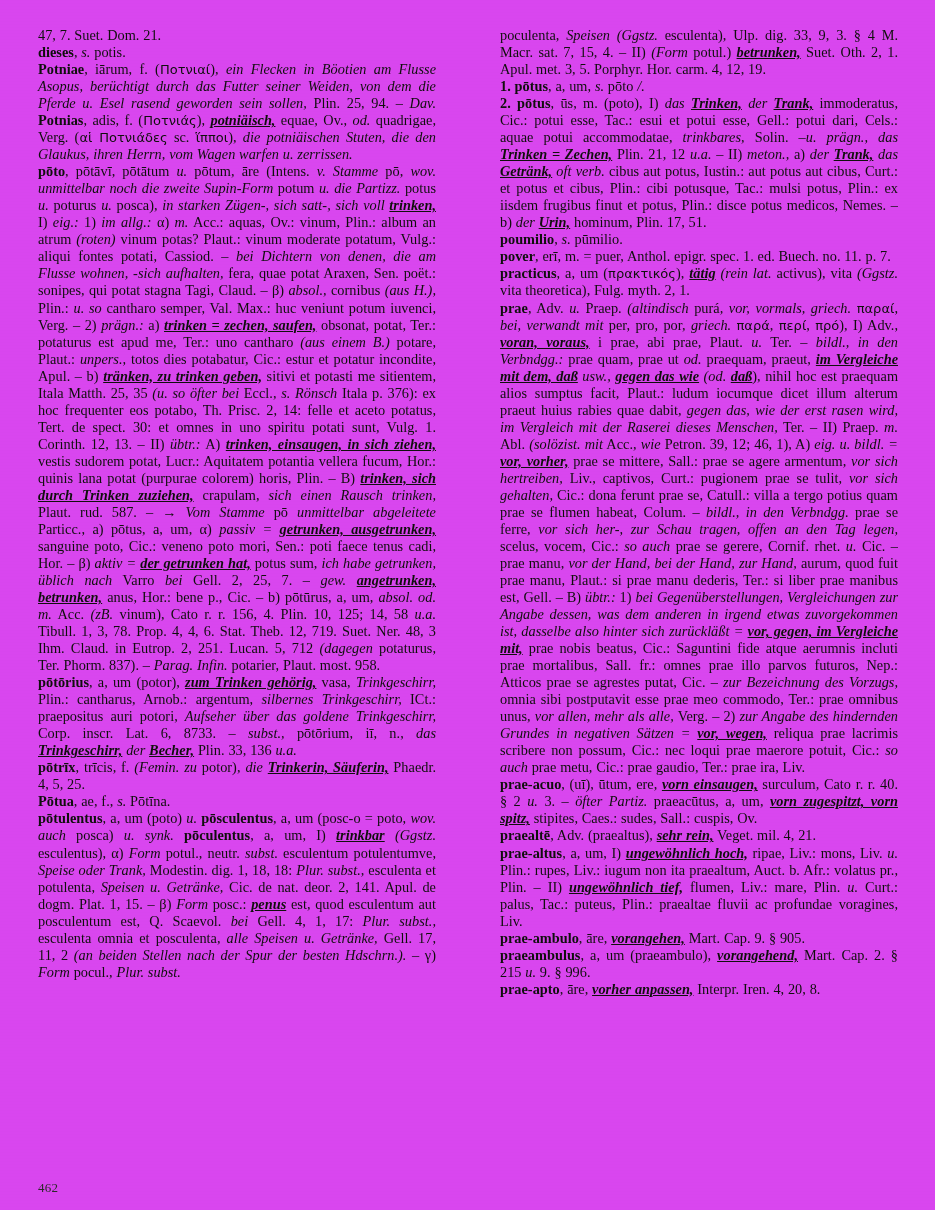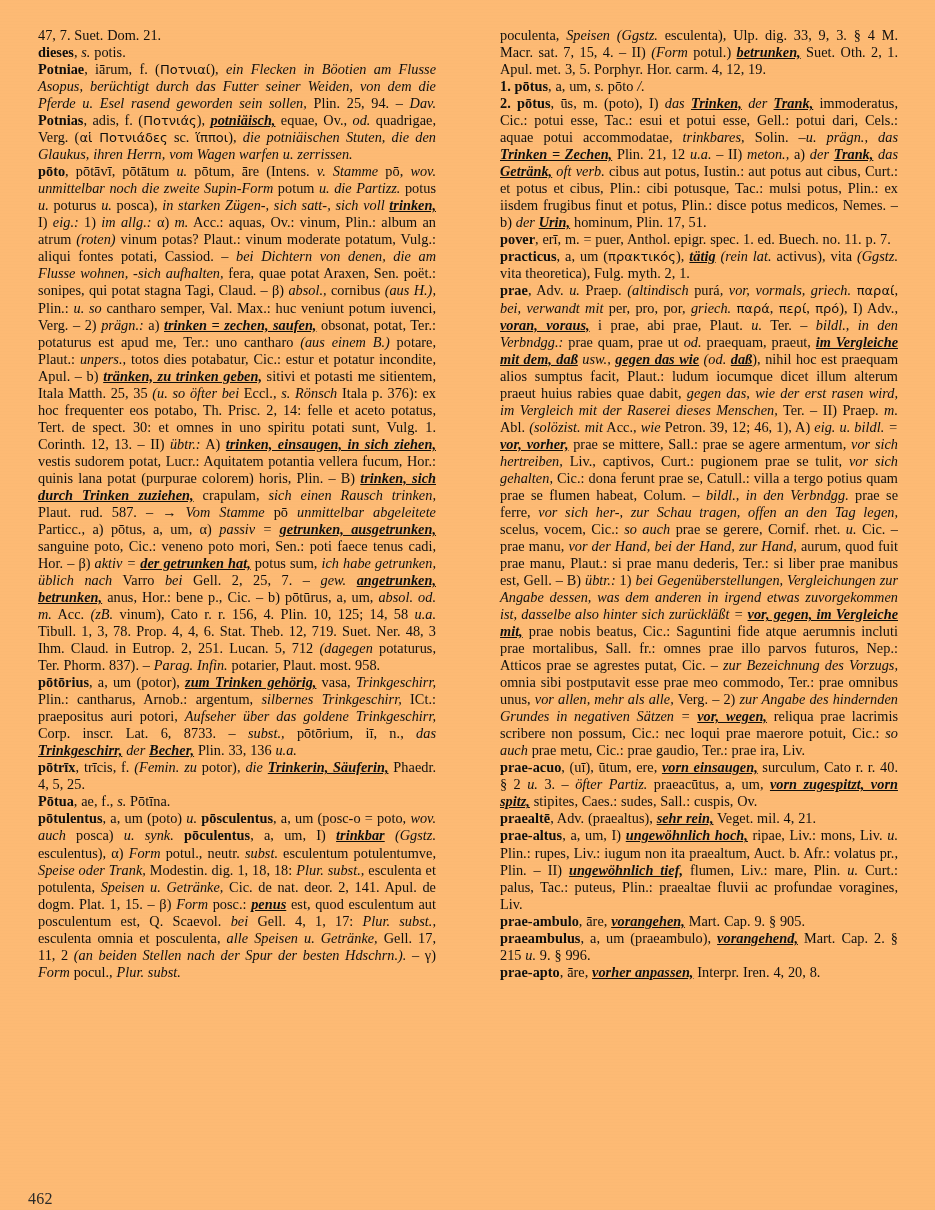--- a/index.html
+++ b/index.html
@@ -14,21 +14,21 @@
     position: relative;
     font-family: "Liberation Serif", "DejaVu Serif", serif;
     color: #100f0d;
     overflow: hidden;
   }
   .page {
     position: absolute;
     left: 0; top: 0;
     width: 935px;
     height: 1210px;
-    background: #fdba74;
+    background: #d946ef;
   }
   .columns {
     position: absolute;
     left: 38px;
     top: 27px;
     width: 860px;
     display: flex;
     flex-direction: row;
     justify-content: space-between;
   }
@@ -50,27 +50,26 @@
   
   .entry {
     text-indent: 0;
   }
   b, .b { font-weight: bold; }
   i, .i { font-style: italic; }
   .bi { font-weight: bold; font-style: italic; text-decoration: underline; }
   .gk { font-family: "DejaVu Sans", "Liberation Sans", sans-serif; font-size: 13px; }
   .folio {
     position: absolute;
-    left: 28px;
+    left: 38px;
     top: 1180px;
-    font-size: 16px;
+    font-size: 13px;
     color: #2a2a28;
     font-family: "Liberation Serif", "DejaVu Serif", serif;
     letter-spacing: 0.3px;
-    margin-top: 10px;
   }
   .scanblur {
     position: absolute;
     inset: 0;
     pointer-events: none;
     opacity: 0.025;
     background:
       repeating-linear-gradient(0deg, rgba(0,0,0,0.5) 0px, rgba(0,0,0,0) 1px, rgba(0,0,0,0) 3px);
   }
 </style>
@@ -89,20 +88,21 @@
       <p class="entry"><b>pōtōrius</b>, a, um (potor), <span class="bi">zum Trinken gehörig,</span> vasa, <i>Trinkgeschirr,</i> Plin.: cantharus, Arnob.: argentum, <i>silbernes Trinkgeschirr,</i> ICt.: praepositus auri potori, <i>Aufseher über das goldene Trinkgeschirr,</i> Corp. inscr. Lat. 6, 8733. – <i>subst.,</i> pōtōrium, iī, n., <i>das</i> <span class="bi">Trinkgeschirr,</span> <i>der</i> <span class="bi">Becher,</span> Plin. 33, 136 <i>u.a.</i></p>
       <p class="entry"><b>pōtrīx</b>, trīcis, f. <i>(Femin. zu</i> potor), <i>die</i> <span class="bi">Trinkerin, Säuferin,</span> Phaedr. 4, 5, 25.</p>
       <p class="entry"><b>Pōtua</b>, ae, f., <i>s.</i> Pōtīna.</p>
       <p class="entry"><b>pōtulentus</b>, a, um (poto) <i>u.</i> <b>pōsculentus</b>, a, um (posc-o = poto, <i>wov. auch</i> posca) <i>u. synk.</i> <b>pōculentus</b>, a, um, I) <span class="bi">trinkbar</span> <i>(Ggstz.</i> esculentus), α) <i>Form</i> potul., neutr. <i>subst.</i> esculentum potulentumve, <i>Speise oder Trank,</i> Modestin. dig. 1, 18, 18: <i>Plur. subst.,</i> esculenta et potulenta, <i>Speisen u. Getränke,</i> Cic. de nat. deor. 2, 141. Apul. de dogm. Plat. 1, 15. – β) <i>Form</i> posc.: <span class="bi">penus</span> est, quod esculentum aut posculentum est, Q. Scaevol. <i>bei</i> Gell. 4, 1, 17: <i>Plur. subst.,</i> esculenta omnia et posculenta, <i>alle Speisen u. Getränke,</i> Gell. 17, 11, 2 <i>(an beiden Stellen nach der Spur der besten Hdschrn.).</i> – γ) <i>Form</i> pocul., <i>Plur. subst.</i></p>
     </div>
 
     <div class="col">
       <p class="entry">poculenta, <i>Speisen (Ggstz.</i> esculenta), Ulp. dig. 33, 9, 3. § 4 M. Macr. sat. 7, 15, 4. – II) <i>(Form</i> potul.) <span class="bi">betrunken,</span> Suet. Oth. 2, 1. Apul. met. 3, 5. Porphyr. Hor. carm. 4, 12, 19.</p>
       <p class="entry"><b>1. pōtus</b>, a, um, <i>s.</i> pōto <i>/.</i></p>
       <p class="entry"><b>2. pōtus</b>, ūs, m. (poto), I) <i>das</i> <span class="bi">Trinken,</span> <i>der</i> <span class="bi">Trank,</span> immoderatus, Cic.: potui esse, Tac.: esui et potui esse, Gell.: potui dari, Cels.: aquae potui accommodatae, <i>trinkbares,</i> Solin. –<i>u. prägn., das</i> <span class="bi">Trinken = Zechen,</span> Plin. 21, 12 <i>u.a.</i> – II) <i>meton.,</i> a) <i>der</i> <span class="bi">Trank,</span> <i>das</i> <span class="bi">Getränk,</span> <i>oft verb.</i> cibus aut potus, Iustin.: aut potus aut cibus, Curt.: et potus et cibus, Plin.: cibi potusque, Tac.: mulsi potus, Plin.: ex iisdem frugibus finut et potus, Plin.: disce potus medicos, Nemes. – b) <i>der</i> <span class="bi">Urin,</span> hominum, Plin. 17, 51.</p>
+      <p class="entry"><b>poumilio</b>, <i>s.</i> pūmilio.</p>
       <p class="entry"><b>pover</b>, erī, m. = puer, Anthol. epigr. spec. 1. ed. Buech. no. 11. p. 7.</p>
       <p class="entry"><b>practicus</b>, a, um (<span class="gk">πρακτικός</span>), <span class="bi">tätig</span> <i>(rein lat.</i> activus), vita <i>(Ggstz.</i> vita theoretica), Fulg. myth. 2, 1.</p>
       <p class="entry"><b>prae</b>, Adv. <i>u.</i> Praep. <i>(altindisch</i> purá<i>, vor, vormals, griech.</i> <span class="gk">παραί</span>, <i>bei, verwandt mit</i> per, pro, por, <i>griech.</i> <span class="gk">παρά</span>, <span class="gk">περί</span>, <span class="gk">πρό</span>), I) Adv., <span class="bi">voran, voraus,</span> i prae, abi prae, Plaut. <i>u.</i> Ter. – <i>bildl., in den Verbndgg.:</i> prae quam, prae ut <i>od.</i> praequam, praeut, <span class="bi">im Vergleiche mit dem, daß</span> <i>usw.,</i> <span class="bi">gegen das wie</span> <i>(od.</i> <span class="bi">daß</span>), nihil hoc est praequam alios sumptus facit, Plaut.: ludum iocumque dicet illum alterum praeut huius rabies quae dabit, <i>gegen das, wie der erst rasen wird, im Vergleich mit der Raserei dieses Menschen,</i> Ter. – II) Praep. <i>m.</i> Abl. <i>(solözist. mit</i> Acc., <i>wie</i> Petron. 39, 12; 46, 1), A) <i>eig. u. bildl. =</i> <span class="bi">vor, vorher,</span> prae se mittere, Sall.: prae se agere armentum, <i>vor sich hertreiben,</i> Liv., captivos, Curt.: pugionem prae se tulit, <i>vor sich gehalten,</i> Cic.: dona ferunt prae se, Catull.: villa a tergo potius quam prae se flumen habeat, Colum. – <i>bildl., in den Verbndgg.</i> prae se ferre, <i>vor sich her-, zur Schau tragen, offen an den Tag legen,</i> scelus, vocem, Cic.: <i>so auch</i> prae se gerere, Cornif. rhet. <i>u.</i> Cic. – prae manu, <i>vor der Hand, bei der Hand, zur Hand,</i> aurum, quod fuit prae manu, Plaut.: si prae manu dederis, Ter.: si liber prae manibus est, Gell. – B) <i>übtr.:</i> 1) <i>bei Gegenüberstellungen, Vergleichungen zur Angabe dessen, was dem anderen in irgend etwas zuvorgekommen ist, dasselbe also hinter sich zurückläßt =</i> <span class="bi">vor, gegen, im Vergleiche mit,</span> prae nobis beatus, Cic.: Saguntini fide atque aerumnis incluti prae mortalibus, Sall. fr.: omnes prae illo parvos futuros, Nep.: Atticos prae se agrestes putat, Cic. – <i>zur Bezeichnung des Vorzugs,</i> omnia sibi postputavit esse prae meo commodo, Ter.: prae omnibus unus, <i>vor allen, mehr als alle,</i> Verg. – 2) <i>zur Angabe des hindernden Grundes in negativen Sätzen =</i> <span class="bi">vor, wegen,</span> reliqua prae lacrimis scribere non possum, Cic.: nec loqui prae maerore potuit, Cic.: <i>so auch</i> prae metu, Cic.: prae gaudio, Ter.: prae ira, Liv.</p>
       <p class="entry"><b>prae-acuo</b>, (uī), ūtum, ere, <span class="bi">vorn einsaugen,</span> surculum, Cato r. r. 40. § 2 <i>u.</i> 3. – <i>öfter Partiz.</i> praeacūtus, a, um, <span class="bi">vorn zugespitzt, vorn spitz,</span> stipites, Caes.: sudes, Sall.: cuspis, Ov.</p>
       <p class="entry"><b>praealtē</b>, Adv. (praealtus), <span class="bi">sehr rein,</span> Veget. mil. 4, 21.</p>
       <p class="entry"><b>prae-altus</b>, a, um, I) <span class="bi">ungewöhnlich hoch,</span> ripae, Liv.: mons, Liv. <i>u.</i> Plin.: rupes, Liv.: iugum non ita praealtum, Auct. b. Afr.: volatus pr., Plin. – II) <span class="bi">ungewöhnlich tief,</span> flumen, Liv.: mare, Plin. <i>u.</i> Curt.: palus, Tac.: puteus, Plin.: praealtae fluvii ac profundae voragines, Liv.</p>
       <p class="entry"><b>prae-ambulo</b>, āre, <span class="bi">vorangehen,</span> Mart. Cap. 9. § 905.</p>
       <p class="entry"><b>praeambulus</b>, a, um (praeambulo), <span class="bi">vorangehend,</span> Mart. Cap. 2. § 215 <i>u.</i> 9. § 996.</p>
       <p class="entry"><b>prae-apto</b>, āre, <span class="bi">vorher anpassen,</span> Interpr. Iren. 4, 20, 8.</p>
     </div>

